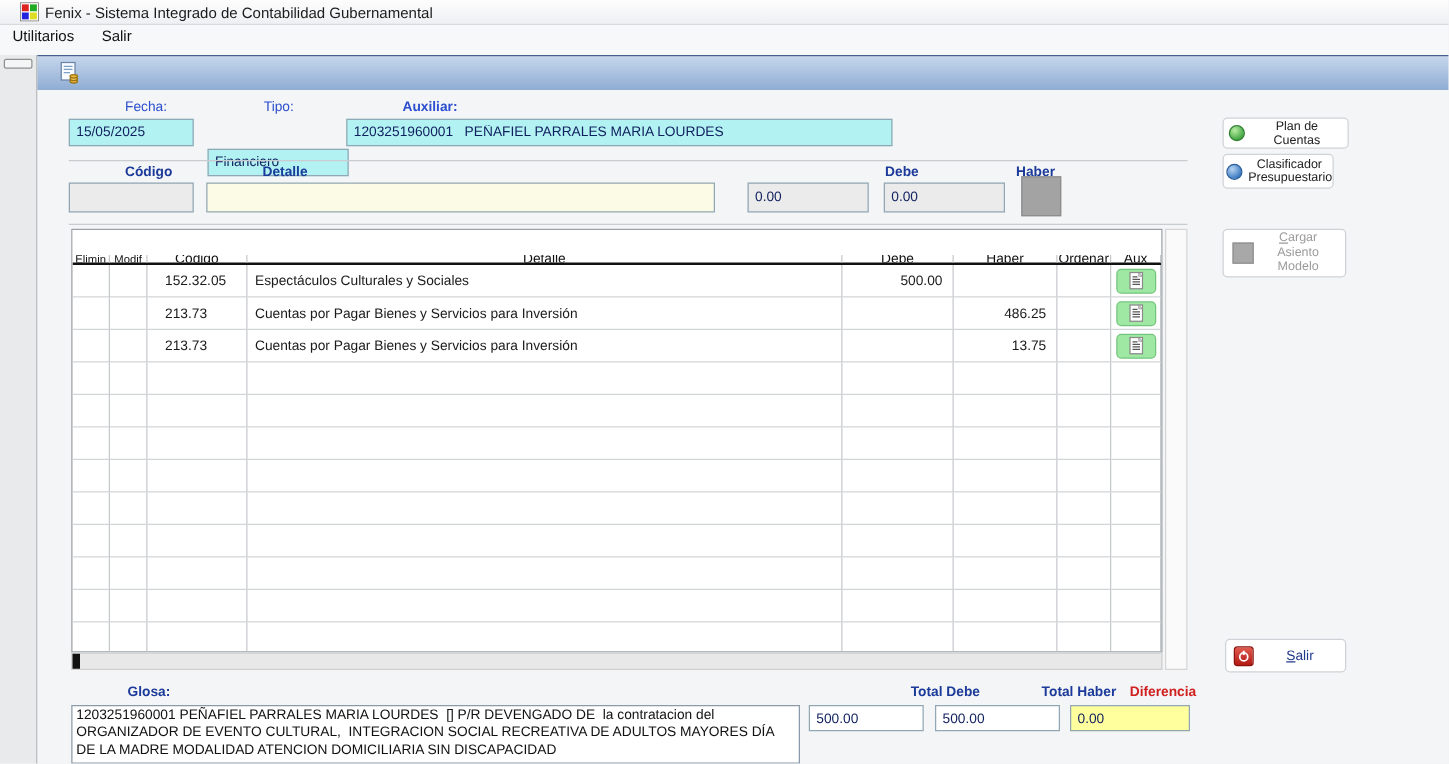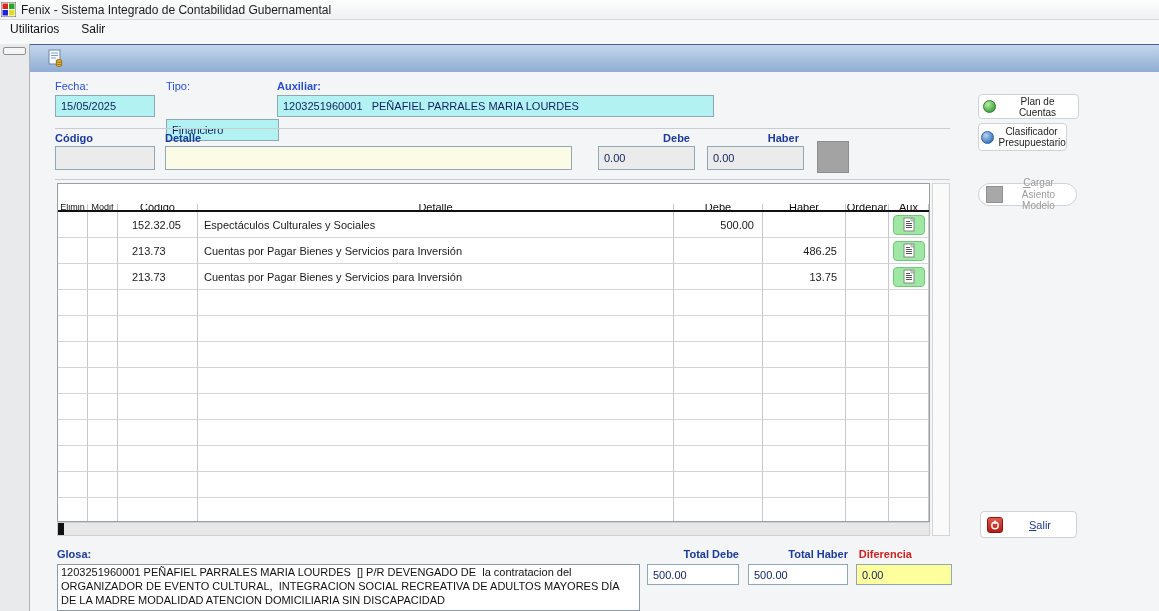--- a/index.html
+++ b/index.html
@@ -4,21 +4,21 @@
 <style>
   * { margin:0; padding:0; box-sizing:border-box; }
   html,body { width:1159px; height:611px; overflow:hidden; }
   body { font-family:"Liberation Sans", sans-serif; font-size:11px; color:#1a1a1a; background:#f2f3f5; }
 
   #app { position:relative; width:1159px; height:611px; background:#f2f3f5; overflow:hidden; }
 
   
   .titlebar { position:absolute; left:0; top:0; width:100%; height:20px;
     background:linear-gradient(#fdfdfd,#eef0f3); border-bottom:1px solid #d8dade;
-    display:flex; align-items:center; padding-left:1px; }
+    display:flex; align-items:center; padding-left:16px; }
   .titlebar .title-text { font-size:12px; color:#1c1c1c; margin-left:5px; }
 
   
   .menubar { position:absolute; left:0; top:20px; width:100%; height:24px;
     background:#f7f8f9; display:flex; align-items:flex-start; padding-left:8px; gap:18px; }
   .menu-item { font-size:12px; color:#101010; cursor:default; padding:2px 2px; }
 
   
   .left-strip { position:absolute; left:0; top:44px; width:30px; bottom:0;
     background:#e9eaeb; border-right:1px solid #aeb2b6; }
@@ -29,21 +29,21 @@
   .toolbar { position:absolute; left:30px; top:44px; right:0; height:28px;
     border-top:1px solid #43618c;
     background:linear-gradient(var(--toolbar-top,#c5d6ec), var(--toolbar-bottom,#8fadd3));
     display:flex; align-items:center; padding-left:14px; }
   .tb-btn { width:24px; height:24px; background:transparent; border:1px solid transparent;
     display:flex; align-items:center; justify-content:center; cursor:pointer; }
 
   
   .content { position:absolute; left:30px; top:72px; right:0; bottom:0; background:#f4f5f7; }
 
-  .lbl { position:absolute; font-size:11px; color:var(--label-blue,#2b4fce); }
+  .lbl { position:absolute; font-size:11px; color:var(--label-blue,#2b4fce);margin-left:45px; }
   .lbl.bold { font-weight:bold; color:var(--label-bold-blue,#1b3a99); }
   .lbl.red { font-weight:bold; color:var(--label-red,#d02020); }
   .lbl.right { text-align:right; }
 
   .fld { position:absolute; border:1px solid #91a7b4; font-family:"Liberation Sans",sans-serif;
     font-size:11px; color:var(--value-navy,#10205e); padding:0 5px; outline:none; }
   .fld.cyan { background:var(--field-cyan,#b2f2f2); }
   .fld.gray { background:var(--field-gray,#ebebeb); }
   .fld.ivory{ background:var(--field-ivory,#fbfbe6); }
   .fld.white{ background:#ffffff; }
@@ -354,21 +354,21 @@
     <input class="fld yellow num" style="left: 826px; top: 492px; width: 96px; height: 21px;" value="0.00">
 
     <button class="side-btn" style="left:948px; top:22px; width:101px; height:25px;">
       <span class="sphere green"></span>
       <span style="font-size:10px;">Plan de Cuentas</span>
     </button>
     <button class="side-btn" style="left:948px; top:51px; width:89px; height:28px;">
       <span class="sphere blue"></span>
       <span class="two-line" style="width:66px;">Clasificador Presupuestario</span>
     </button>
-    <button class="side-btn disabled" style="left:948px; top:111px; width:99px; height:23px;border-radius:13px;">
+    <button class="side-btn disabled" style="left:948px; top:111px; width:99px; height:39px;">
       <span class="gray-square"></span>
       <span class="two-line ul-first" style="width:62px;">Cargar Asiento Modelo</span>
     </button>
     <button class="side-btn" style="left:950px; top:439px; width:97px; height:27px; justify-content:flex-start; padding-left:6px;">
       <span class="power-ico">
         <svg width="10" height="10" viewBox="0 0 10 10">
           <circle cx="5" cy="5.5" r="3.2" fill="none" stroke="#fff" stroke-width="1.4"></circle>
           <line x1="5" y1="0.5" x2="5" y2="4" stroke="#fff" stroke-width="1.6"></line>
         </svg>
       </span>

